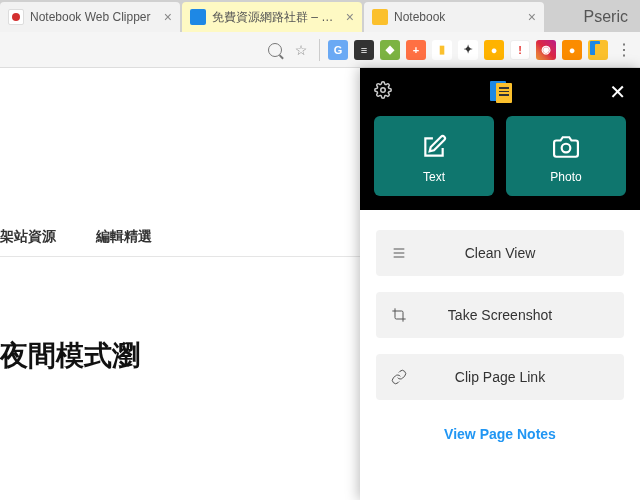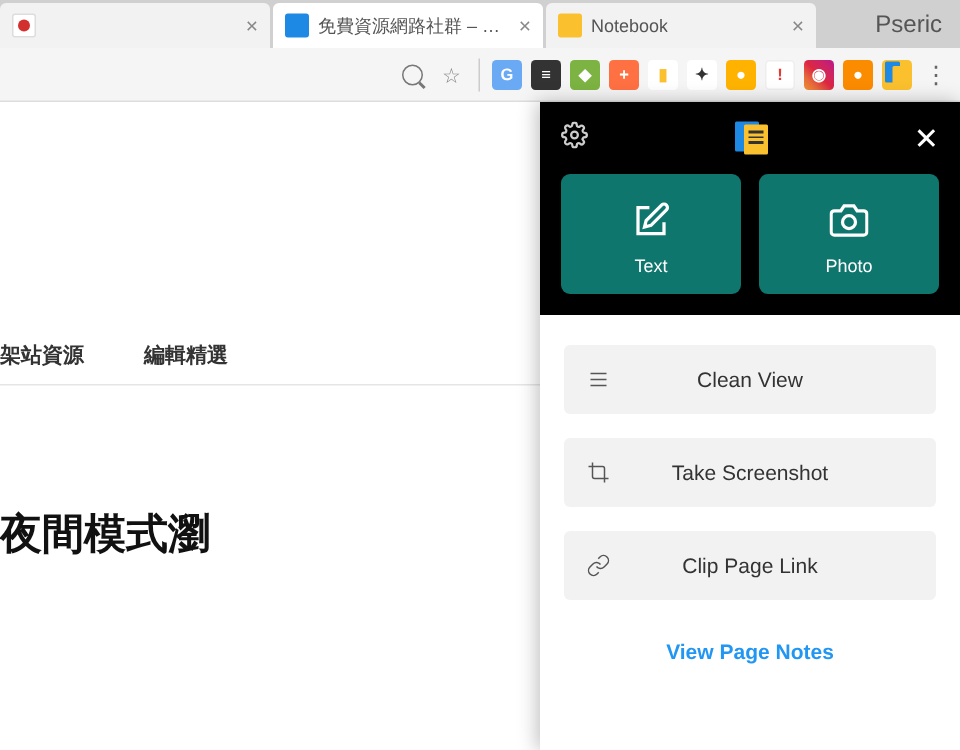--- a/index.html
+++ b/index.html
@@ -1,21 +1,21 @@
 <!DOCTYPE html>
 <html><head>
 <meta charset="utf-8">
 <style>
 * { margin: 0; padding: 0; box-sizing: border-box; font-family: -apple-system, BlinkMacSystemFont, "Segoe UI", Arial, sans-serif; }
 body { width: 640px; height: 500px; overflow: hidden; background: #fff; position: relative; }
 
 
 .tab-bar { display: flex; height: 32px; background: #d0d0d0; align-items: flex-end; }
 .tab { display: flex; align-items: center; height: 30px; padding: 0 8px; background: #f2f2f2; border-radius: 4px 4px 0 0; margin-right: 2px; font-size: 12px; color: #555; min-width: 0; cursor: pointer; }
-.tab.active { background: #ffffff; }
+.tab.active { background: #fef9c3; }
 .tab .favicon { width: 16px; height: 16px; margin-right: 6px; border-radius: 2px; flex-shrink: 0; }
 .tab .close-x { margin-left: auto; padding-left: 6px; color: #888; font-size: 14px; }
 .tab-text { white-space: nowrap; overflow: hidden; text-overflow: ellipsis; max-width: 130px; }
 .profile-name { margin-left: auto; padding: 6px 12px; font-size: 16px; color: #555; }
 
 
 .toolbar { height: 36px; background: #f5f5f5; border-bottom: 1px solid #ddd; display: flex; align-items: center; justify-content: flex-end; padding: 0 6px; gap: 6px; }
 .toolbar .tool-icon { width: 20px; height: 20px; display: flex; align-items: center; justify-content: center; cursor: pointer; font-size: 14px; }
 .zoom-icon { border: 1.5px solid #777; border-radius: 50%; width: 14px; height: 14px; position: relative; }
 .zoom-icon::after { content: ""; position: absolute; width: 5px; height: 1.5px; background: #777; bottom: -2px; right: -3px; transform: rotate(45deg); }
@@ -56,20 +56,21 @@
 .view-notes { text-align: center; color: #2196f3; font-size: 14px; font-weight: 600; padding: 10px 0; cursor: pointer; }
 </style>
 </head>
 <body>
 
 <div class="tab-bar">
   <div class="tab" style="width:180px">
     <span class="favicon" style="background:#fff;border:1px solid #ddd">
         <span style="display:block;width:8px;height:8px;background:#d32f2f;border-radius:50%;margin:3px auto 0"></span>
       </span>
+    <span class="tab-text">Notebook Web Clipper</span>
     <span class="close-x">×</span>
   </div>
   <div class="tab active" style="width:180px">
     <span class="favicon" style="background:#1e88e5"></span>
     <span class="tab-text">免費資源網路社群 – 免費</span>
     <span class="close-x">×</span>
   </div>
   <div class="tab" style="width:180px">
     <span class="favicon" style="background:#fbc02d"></span>
     <span class="tab-text">Notebook</span>

